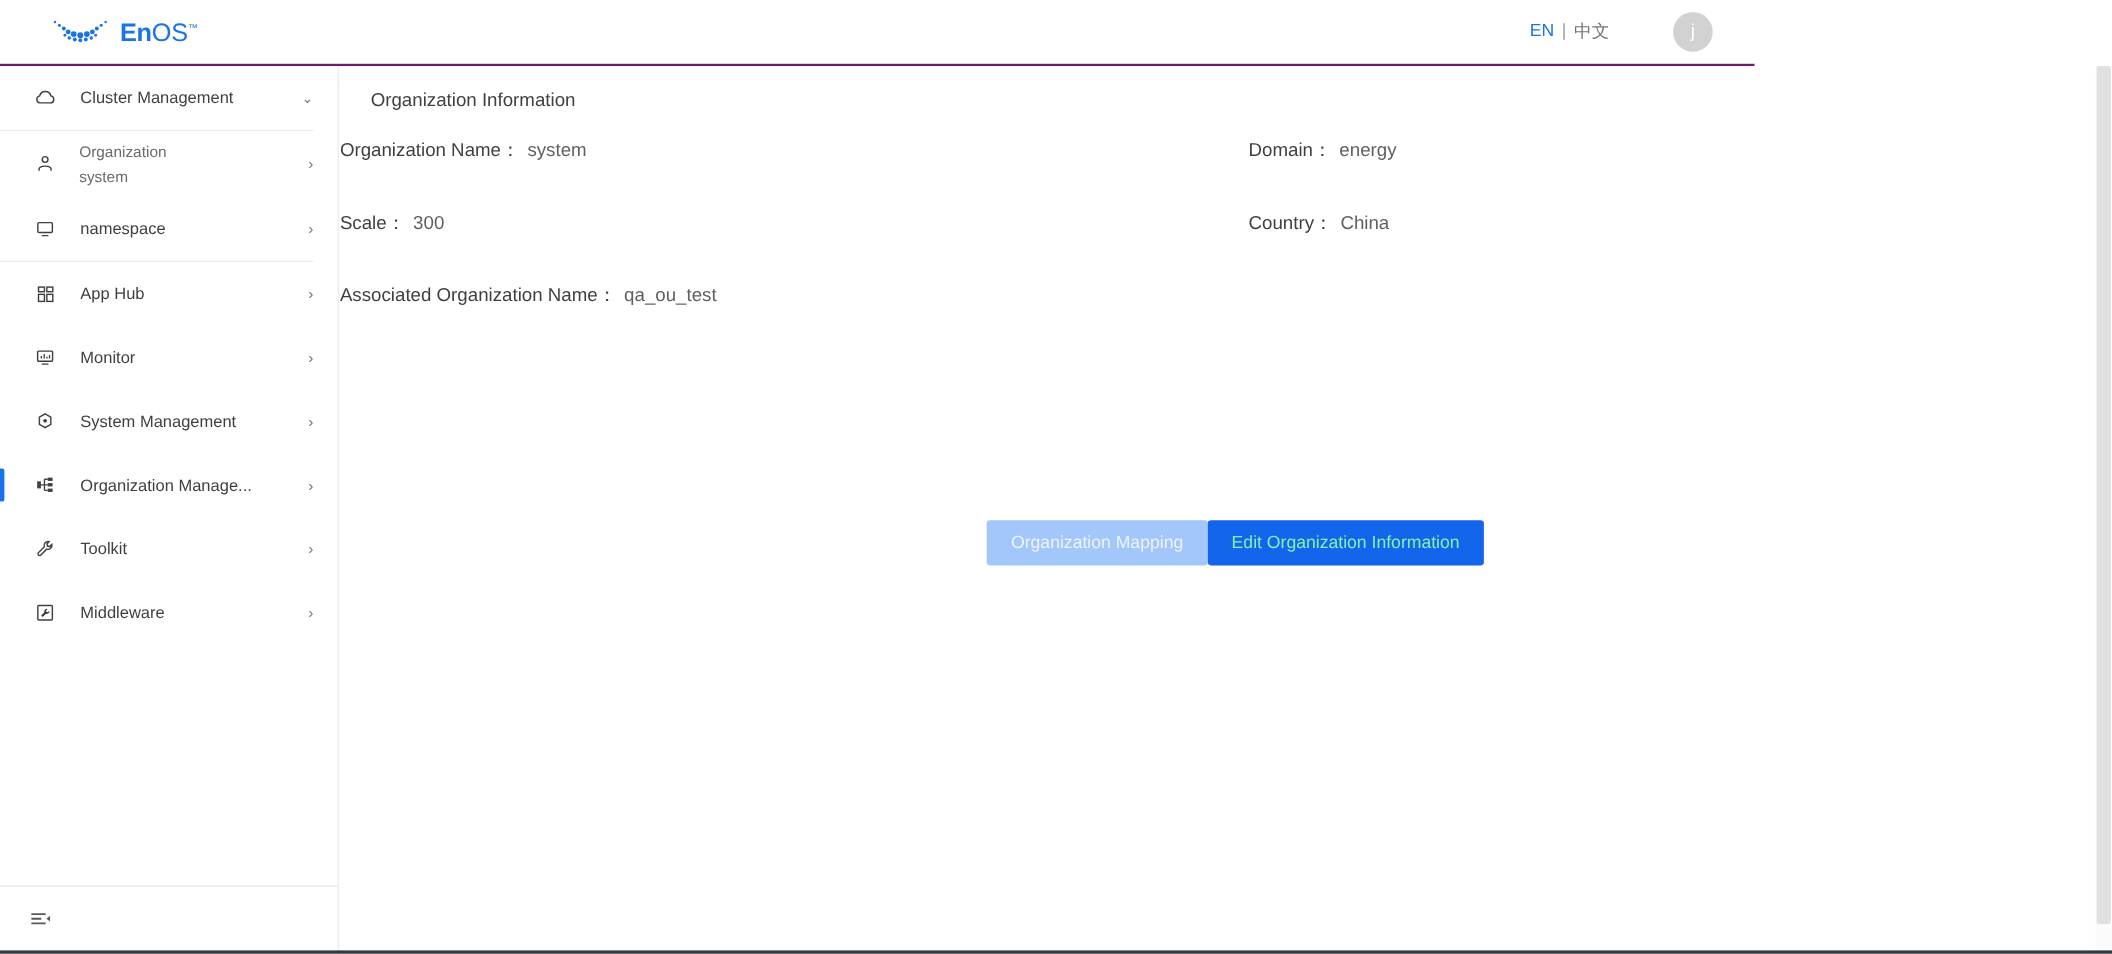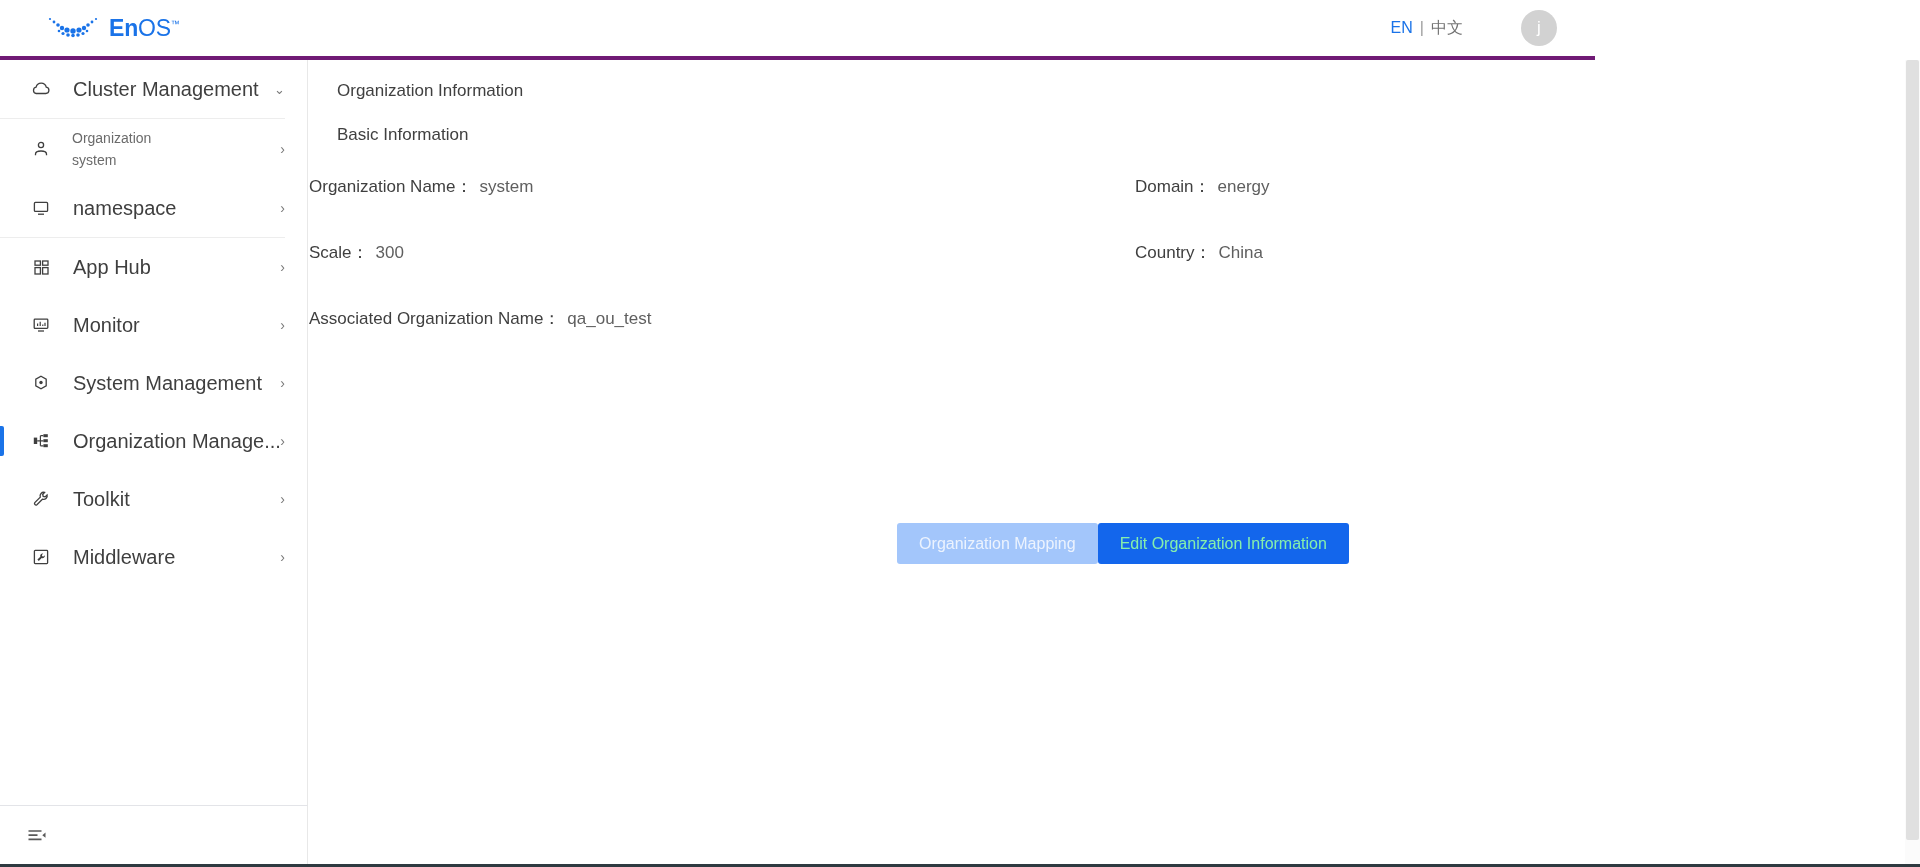--- a/index.html
+++ b/index.html
@@ -8,21 +8,21 @@
     font-family: "Liberation Sans", sans-serif;
     background: #ffffff;
     overflow: hidden;
   }
 
   
   .topbar {
     position: absolute; top: 0; left: 0;
     width: 1595px; height: 60px;
     background: #ffffff;
-    border-bottom: 4px solid #701a75;
+    border-bottom: 2px solid #701a75;
     display: flex; align-items: center;
     z-index: 20;
   }
   .logo-wrap {
     display: flex; align-items: center;
     margin-left: 46px; gap: 9px;
   }
   .logo-mark { width: 54px; height: 28px; display: block; }
   .logo-text {
     font-size: 23px; font-weight: bold;
@@ -70,21 +70,21 @@
   }
   .nav-item.tall { height: 60px; }
   .nav-icon {
     width: 22px; height: 22px;
     display: flex; align-items: center; justify-content: center;
     color: #3f3f3f; flex: 0 0 22px;
   }
   .nav-icon svg { display: block; }
   .nav-label {
     margin-left: 21px;
-    font-size: 20px; color: #3f3f3f;
+    font-size: 15px; color: #3f3f3f;
     white-space: nowrap; overflow: hidden;
     flex: 1 1 auto;
   }
   .nav-label.two-line {
     font-size: 14px; color: #6b6b6b;
     line-height: 1.6; margin-left: 20px;
   }
   .nav-label.two-line .l2 { display: block; }
   .chev {
     color: #7a7a7a; font-size: 14px;
@@ -345,21 +345,20 @@
     <svg class="fold-icon" width="20" height="16" viewBox="0 0 20 16" fill="none" stroke="#595959" stroke-width="1.7">
       <path d="M1.5 2h13M1.5 6.2h9M1.5 10.4h13"></path>
       <path d="M18.5 3.6L15.3 6.2l3.2 2.6z" fill="#595959" stroke="none"></path>
     </svg>
   </span>
 </div>
 
 <div class="content">
 
   <div class="page-title">Organization Information</div>
-  <div class="section-title">Basic Information</div>
 
   <div class="form-grid">
 
     <div class="field">
       <span class="field-label">Organization Name：</span>
       <span class="field-value">system</span>
     </div>
     <div class="field right">
       <span class="field-label">Domain：</span>
       <span class="field-value">energy</span>

